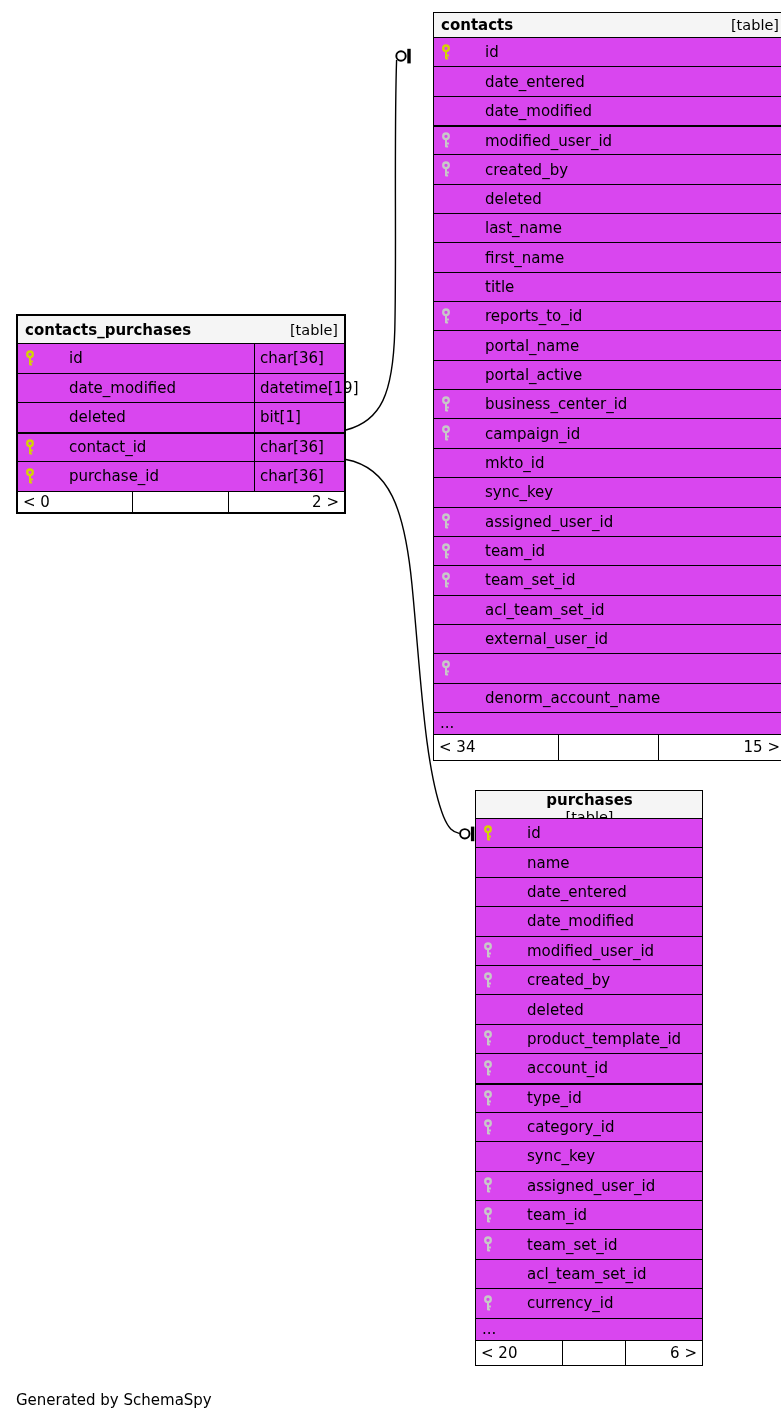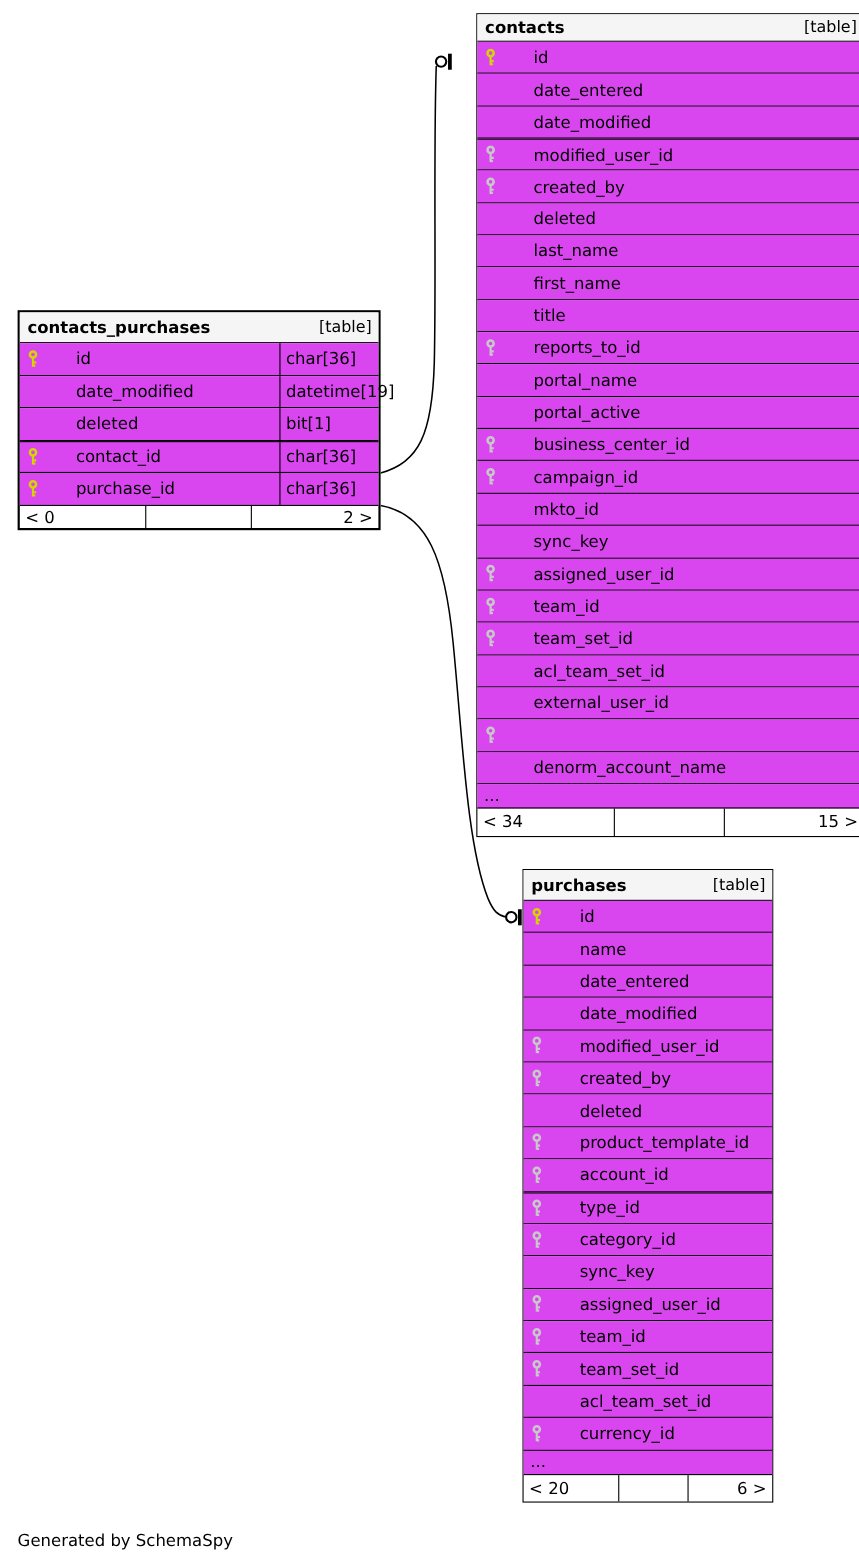--- a/index.html
+++ b/index.html
@@ -7,31 +7,31 @@
     width:781px;height:1421px;position:relative;background:#ffffff;
     font-family:"DejaVu Sans",sans-serif;color:#000;overflow:hidden;
   }
   svg.edges{position:absolute;left:0;top:0;pointer-events:none;}
 
   .table{
     position:absolute;background:#fff;border:1.3px solid #000;
     display:flex;flex-direction:column;box-sizing:border-box;
   }
   #t-contacts{left:433px;top:12px;width:353px;height:749px;}
-  #t-contacts_purchases{left:16px;top:282px;width:330px;height:200px;border-width:2.5px;}
+  #t-contacts_purchases{left:16px;top:314px;width:330px;height:200px;border-width:2.5px;}
   #t-purchases{left:475px;top:790px;width:228px;height:576px;}
 
   .thead{
     background:var(--table_header_bg,#f5f5f5);
     display:flex;justify-content:space-between;align-items:center;
     padding:0 6px 0 7px;border-bottom:1.2px solid #000;box-sizing:border-box;flex:none;
   }
   #t-contacts .thead{height:25px;}
   #t-contacts_purchases .thead{height:28px;}
-  #t-purchases .thead{height:28px;}
+  #t-purchases .thead{height:28px;flex-direction:column;}
   .tname{font-weight:bold;font-size:15px;white-space:nowrap;}
   .tbadge{font-size:14.5px;white-space:nowrap;}
 
   .trow{
     display:flex;align-items:center;border-bottom:1px solid #000;
     padding-left:7px;box-sizing:border-box;flex:none;background:#d946ef;gap:24px;
   }
   #t-contacts .trow{height:29.35px;}
   #t-contacts_purchases .trow{height:29.5px;padding-right:0;}
   #t-purchases .trow{height:29.4px;}

